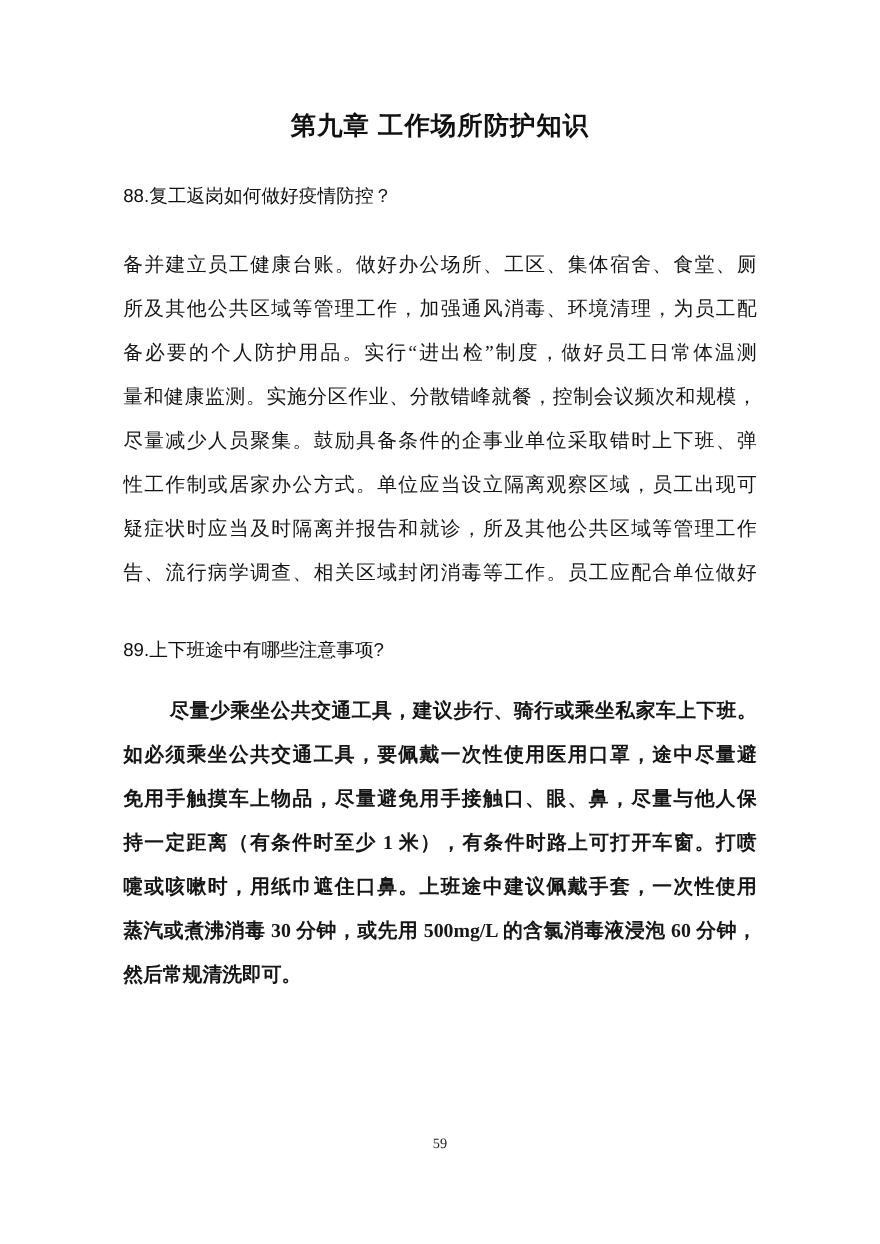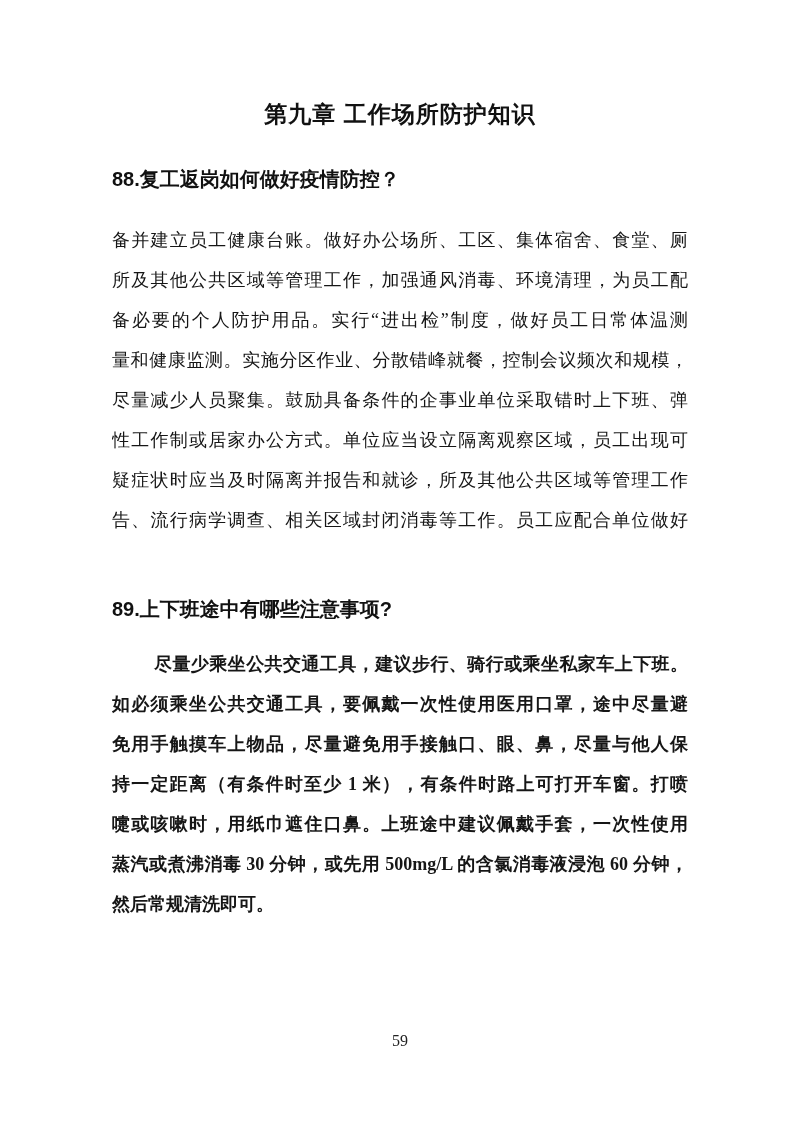--- a/index.html
+++ b/index.html
@@ -27,27 +27,27 @@
     letter-spacing: 1px;
     color: #111111;
   }
   .content {
     width: 576px;
     margin: 0 auto 0 112px;
   }
   .sec-heading {
     margin: 0;
     font-family: "Liberation Sans", "DejaVu Sans", sans-serif;
-    font-weight: bold;
-    font-size: 20px;
+    font-weight: normal;
+    font-size: 17px;
     line-height: 26px;
     color: #111111;
   }
   .sec-heading.h88 { margin-top: 38px; }
-  .sec-heading.h89 { margin-top: 56px; }
+  .sec-heading.h89 { margin-top: 38px; }
   .para {
     font-size: 18px;
     color: #161616;
   }
   .para.p88 { margin-top: 28px; }
   .para.p89 { margin-top: 22px; font-weight: bold; }
   .line {
     height: 40px;
     line-height: 40px;
     white-space: nowrap;
@@ -57,21 +57,21 @@
   }
   .line.first { text-indent: 42px; }
   .line.last  { text-align-last: left; white-space: normal; }
   .page-number {
     position: absolute;
     left: 0;
     right: 0;
     top: 1032px;
     text-align: center;
     font-family: "Liberation Serif", "DejaVu Serif", serif;
-    font-size: 16px;
+    font-size: 13px;
     color: #222222;
   }
 </style>
 </head>
 <body>
 
 <div class="page">
 
   <h1 class="doc-title">第九章 工作场所防护知识</h1>
 

